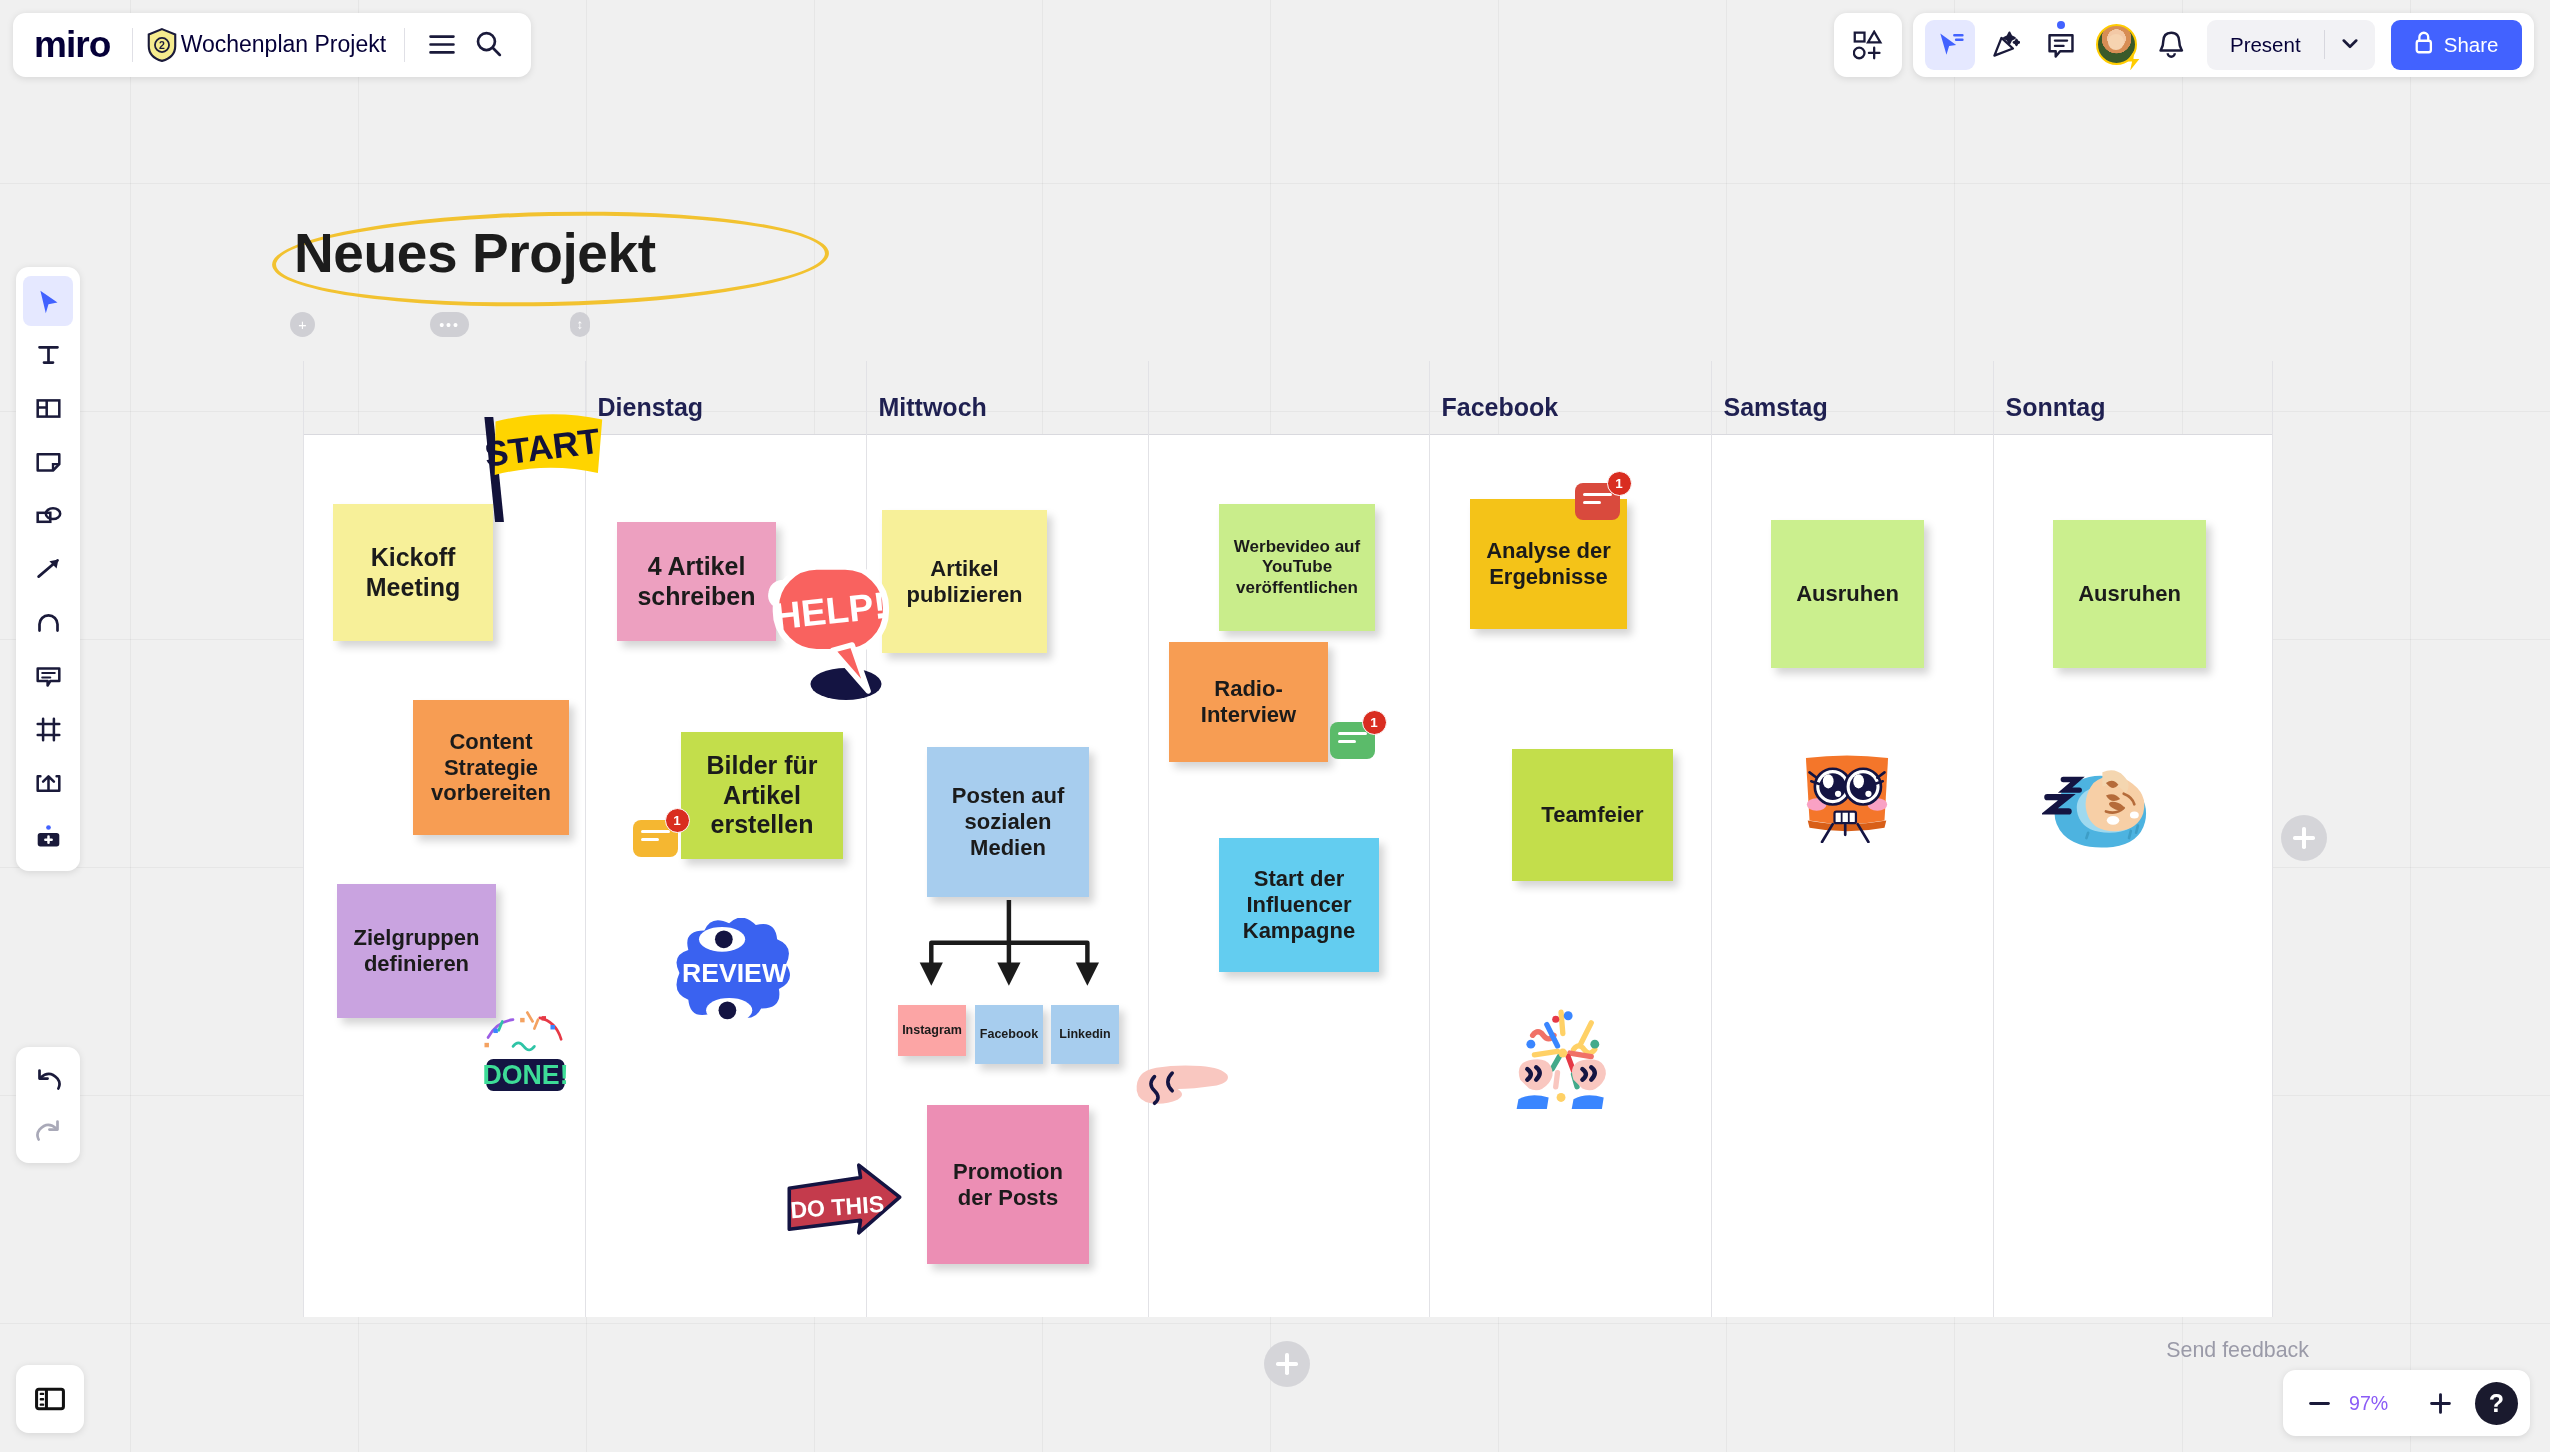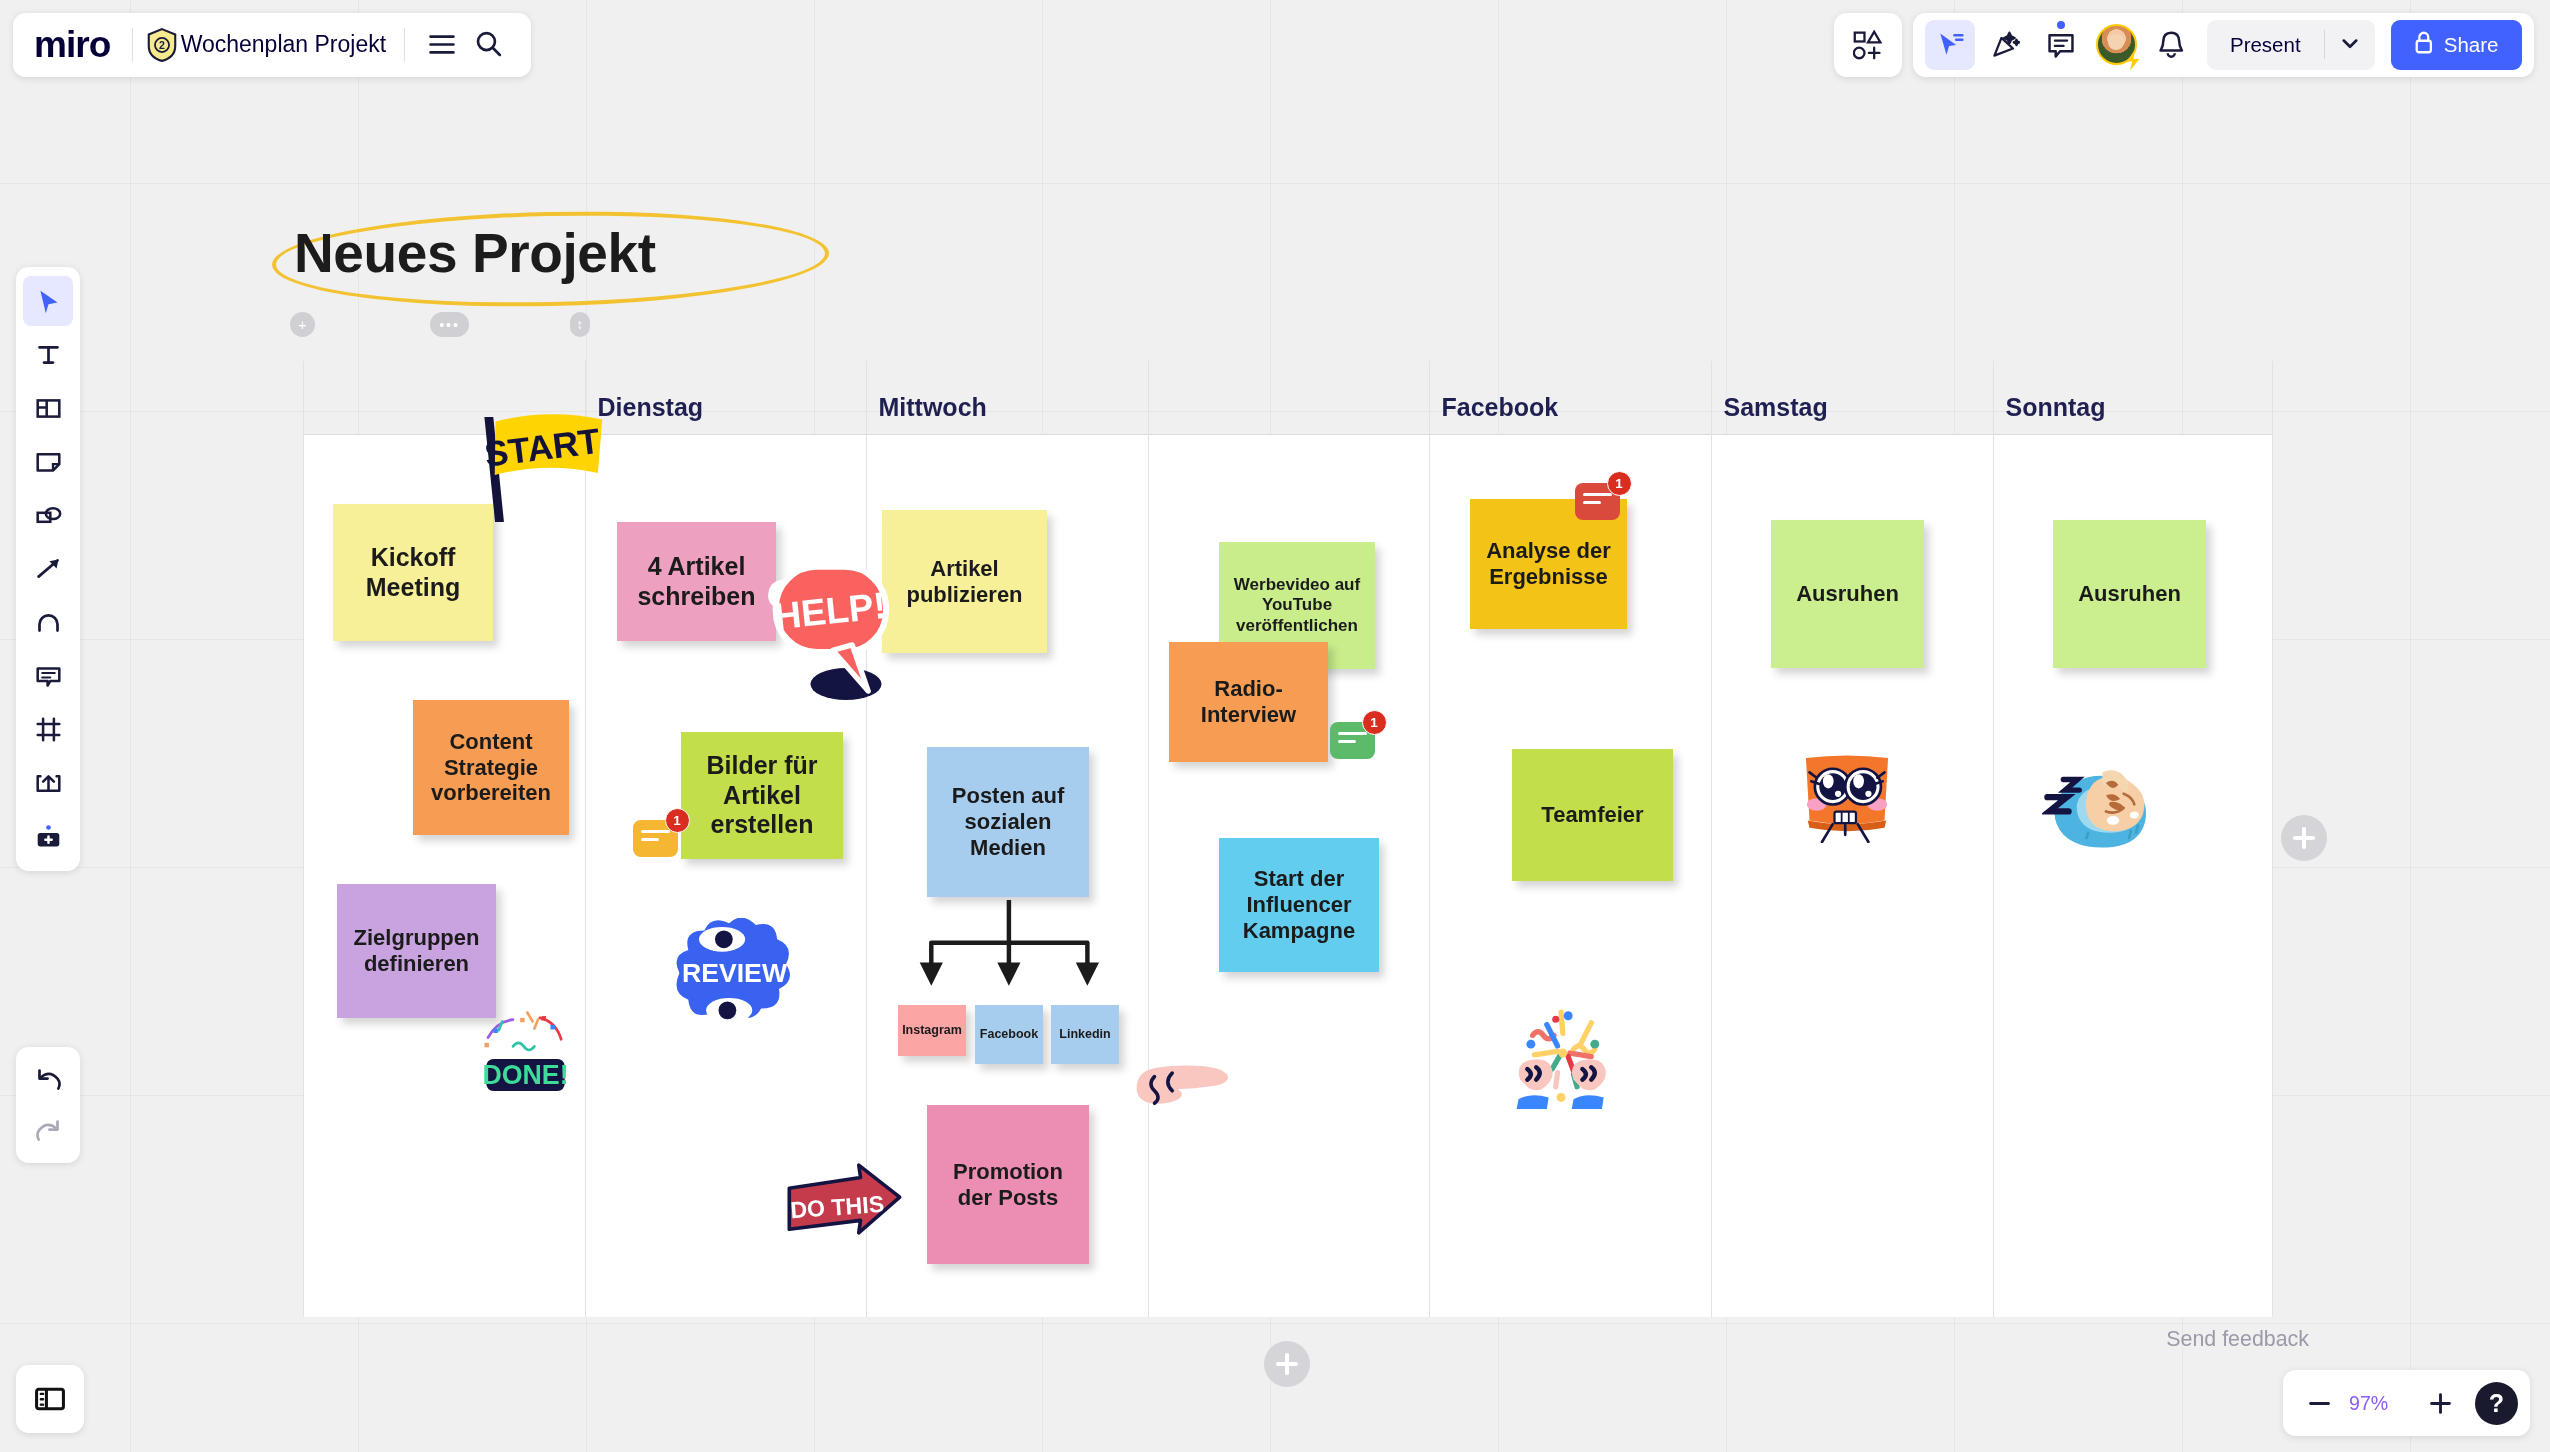--- a/index.html
+++ b/index.html
@@ -83,21 +83,21 @@
   
   #zoomctl { position:absolute; right:19.6px; bottom:16px; height:66px; background:#fff;
     border-radius:12.5px; box-shadow:0 1.8px 7.1px rgba(0,0,0,.10); display:flex;
     align-items:center; padding: 0 12.5px; gap:5.3px; z-index:40;}
   .zc-btn{width:48px;height:48px;border-radius:8px;display:flex;align-items:center;
     justify-content:center;cursor:pointer;}
   .zoom-val{font-size:19.6px;color:#8b5cf6;font-weight:500;min-width:62px;text-align:left;cursor:pointer;}
   .help-circle{width:43px;height:43px;border-radius:50%;background:#1a1a2e;color:#fff;
     display:flex;align-items:center;justify-content:center;font-size:25px;font-weight:700;
     cursor:pointer;margin-left:5.3px;}
-  #sendfeedback{position:absolute; right:241px; bottom:100px; color:#9a9aa8;
+  #sendfeedback{position:absolute; right:241px; bottom:89px; color:#9a9aa8;
     font-size:21.4px; z-index:30; cursor:pointer;}
 
   
   #frame { position:absolute; left:303px; top:361px; width:1970px; height:956px; }
   .day-col-head{ position:absolute; top:0; height:73px; }
   .day-label{ position:absolute; bottom:12.5px; left:12.5px; font-size:25px; font-weight:700; color:#1f2051;
     white-space:nowrap;}
   .colline{ position:absolute; top:0; bottom:0; width:0.9px; background:#e2e2e6;}
   #frame-body{ position:absolute; left:0; top:73px; width:100%; height:883px; background:#fff;}
   #frame-topline{position:absolute;left:0;top:73px;width:100%;height:0.9px;background:#d9d9de;}
@@ -109,21 +109,21 @@
     border:4.5px solid #f2c230; border-radius:50%; transform:rotate(-1.2deg); z-index:9;}
   .mini-chip{ position:absolute; background:#cfcfd4; border-radius:12.5px; height:25px;
      display:flex;align-items:center;justify-content:center;color:#fff;z-index:11;cursor:pointer;}
 
   
   .note{ position:absolute; display:flex; align-items:center; justify-content:center;
     text-align:center; color:#1b1b1b; font-weight:700; line-height:1.18;
     box-shadow: 4.5px 6.2px 8px rgba(0,0,0,.17); padding: 5.3px 10.7px; }
   .note-lg{ font-size:25px;}
   .note-md{ font-size:22px;}
-  .note-sm{ font-size:17px;margin-top:38px;}
+  .note-sm{ font-size:17px;}
   .note-xs{ font-size:12.5px; font-weight:700;}
 
   .badge{ position:absolute; width:45px;height:37px; border-radius:8px; z-index:20;}
   .badge::after{content:'';position:absolute;left:9.8px;bottom:-8px;width:0;height:0;
     border-left:9px solid transparent;border-right:6.2px solid transparent;border-top:9.8px solid inherit;}
   .badge .lines{position:absolute;left:8px;top:9.8px;width:28.5px;}
   .badge .lines i{display:block;height:3.6px;background:#fff;border-radius:1.8px;margin-bottom:4.5px;}
   .badge .lines i:last-child{width:62%;}
   .badge .cnt{position:absolute;right:-11.6px;top:-11.6px;width:25px;height:25px;border-radius:50%;
     background:#d92d20;color:#fff;font-size:13.4px;font-weight:700;display:flex;

